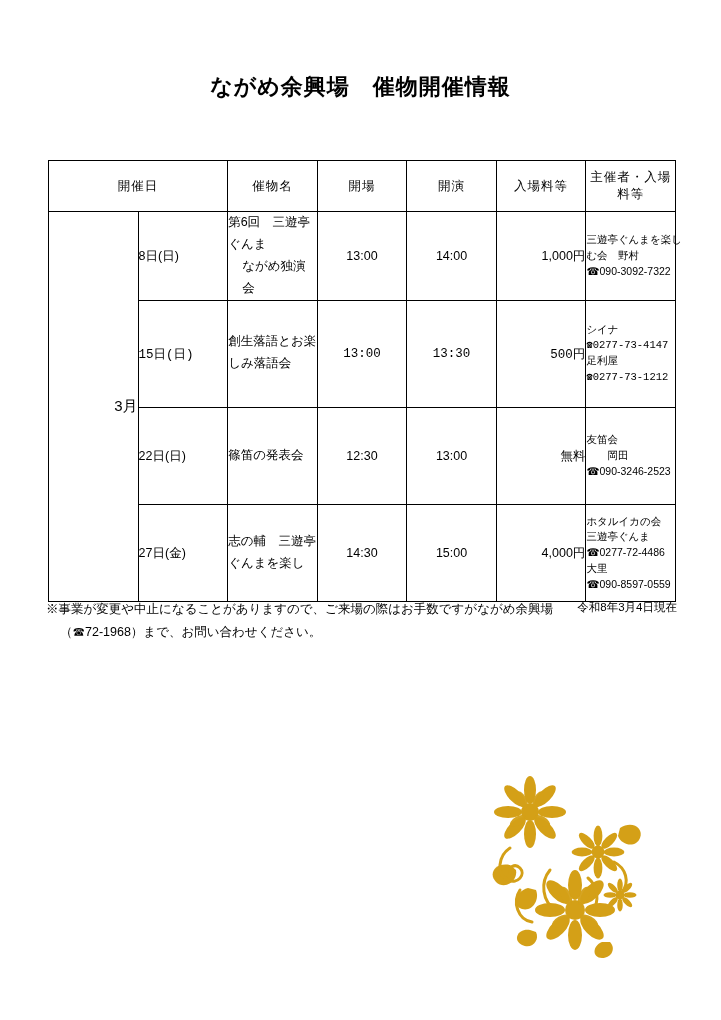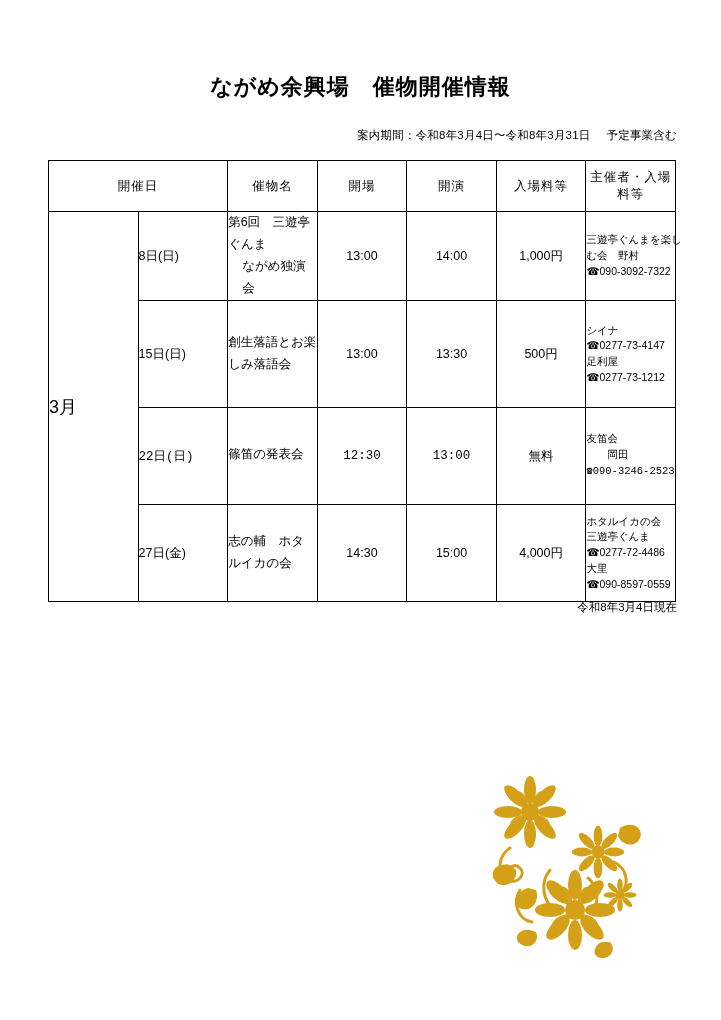--- a/index.html
+++ b/index.html
@@ -55,22 +55,22 @@
     font-weight: normal;
   }
   table.events thead th {
     height: 50px;
     font-size: 12.5px;
     text-align: center;
     letter-spacing: 1px;
   }
   td.month-cell {
     width: 42px;
-    text-align: left;
-    font-size: 18px;
+    text-align: right;
+    font-size: 15px;
   }
   td.day-cell {
     width: 75px;
     text-align: left;
     padding-right: 6px;
     font-size: 12.5px;
     white-space: nowrap;
   }
   td.name-cell {
     width: 228px;
@@ -78,34 +78,34 @@
     font-size: 12.5px;
     line-height: 1.75;
   }
   td.time-cell {
     width: 52px;
     text-align: center;
     font-size: 12.5px;
   }
   td.fee-cell {
     width: 70px;
-    text-align: center;
+    text-align: right;
     padding-right: 10px;
     font-size: 12.5px;
   }
   td.host-cell {
     width: 110px;
     padding: 6px 6px 6px 8px;
     font-size: 10.5px;
     line-height: 1.5;
     vertical-align: middle;
   }
   tr.row-1 td { height: 88px; }
-  tr.row-2 td { height: 106px; }
-  tr.row-3 td { height: 96px; font-family: Liberation Mono, monospace; }
+  tr.row-2 td { height: 106px; font-family: Liberation Mono, monospace; }
+  tr.row-3 td { height: 96px; }
   tr.row-4 td { height: 96px; }
   .host-line { white-space: nowrap; }
   .indent-1 { display: inline-block; padding-left: 14px; }
   .asof {
     position: absolute;
     right: 44px;
     top: 600px;
     font-size: 11.5px;
   }
   .note {
@@ -127,23 +127,20 @@
     height: 190px;
   }
 </style>
 </head>
 <body>
 
 <div class="page">
 
   <div class="doc-title">ながめ余興場　催物開催情報</div>
 
-  <div class="period-line">
-    <span>案内期間：令和8年3月4日〜令和8年3月31日</span><span class="period-note">予定事業含む</span>
-  </div>
 
   <table class="events">
     <thead>
       <tr>
         <th colspan="2">開催日</th>
         <th>催物名</th>
         <th>開場</th>
         <th>開演</th>
         <th>入場料等</th>
         <th>主催者・入場料等</th>
@@ -191,38 +188,42 @@
         <td class="fee-cell">無料</td>
         <td class="host-cell">
           <div class="host-line">友笛会</div>
           <div class="host-line">　　岡田</div>
           <div class="host-line">☎090-3246-2523</div>
         </td>
       </tr>
       <tr class="row-4">
         <td class="day-cell">27日(金)</td>
         <td class="name-cell">
-          <span>志の輔　ホタルイカの会</span>
+          <span>志の輔　三遊亭ぐんまを楽し</span>
         </td>
         <td class="time-cell">14:30</td>
         <td class="time-cell">15:00</td>
         <td class="fee-cell">4,000円</td>
         <td class="host-cell">
           <div class="host-line">ホタルイカの会</div>
           <div class="host-line">三遊亭ぐんま</div>
           <div class="host-line">☎0277-72-4486</div>
           <div class="host-line">大里</div>
           <div class="host-line">☎090-8597-0559</div>
         </td>
       </tr>
     </tbody>
   </table>
 
   <div class="asof">令和8年3月4日現在</div>
 
+  <div class="note">
+    <span>※事業が変更や中止になることがありますので、ご来場の際はお手数ですがながめ余興場</span>
+    <span class="line2">（☎72-1968）まで、お問い合わせください。</span>
+  </div>
 
   <div class="flower">
     <svg width="190" height="190" viewBox="0 0 190 190" xmlns="http://www.w3.org/2000/svg">
       <g fill="#d4a017">
 
         <g transform="translate(60,42)">
           <circle cx="0" cy="0" r="9"></circle>
           <g>
             <ellipse cx="0" cy="-22" rx="6" ry="14"></ellipse>
             <ellipse cx="15" cy="-16" rx="6" ry="14" transform="rotate(45 15 -16)"></ellipse>

